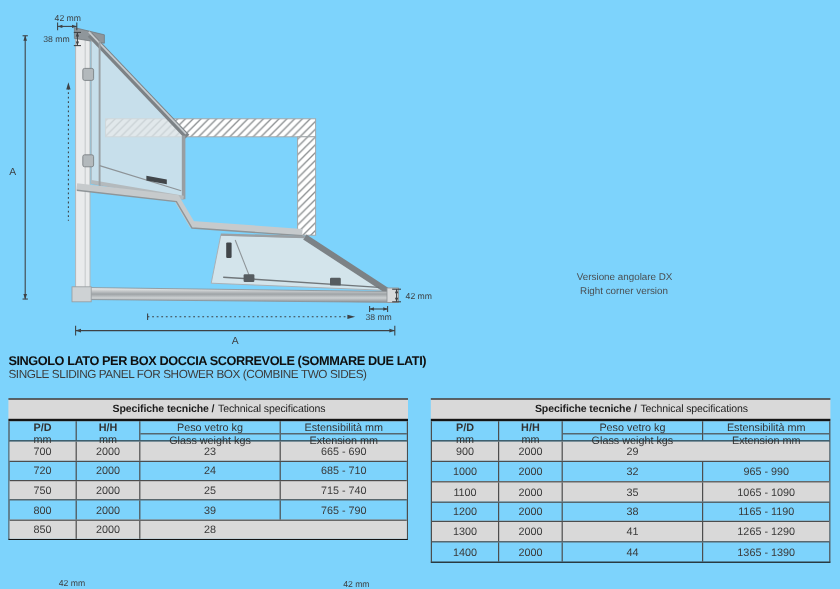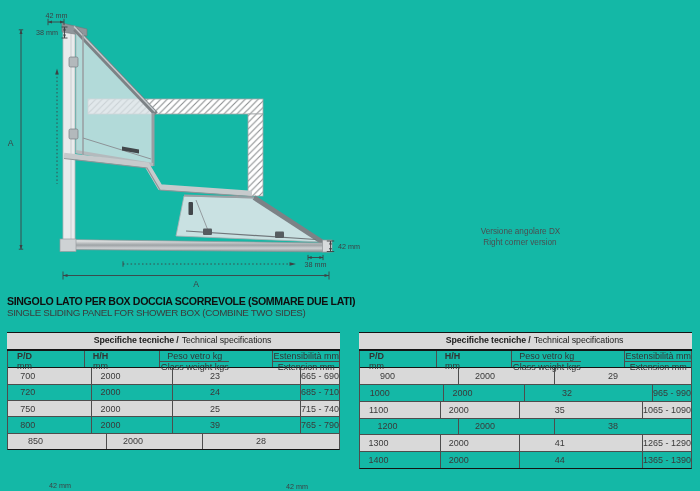--- a/index.html
+++ b/index.html
@@ -1,17 +1,17 @@
 <!DOCTYPE html>
 <html><head>
 <meta charset="utf-8">
 <style>
   html,body{margin:0;padding:0;background:#ffffff;}
   .page{
-    position:relative;width:700px;height:491px;background:#14b8a6;overflow:hidden;
+    position:relative;width:700px;height:491px;background:#7dd3fc;overflow:hidden;
     font-family:"Liberation Sans","DejaVu Sans",sans-serif;color:#222;
   }
   .page svg{position:absolute;left:0;top:0;}
   .dimtext{font-size:7.2px;fill:#3d4144;}
   .dimtextA{font-size:8.6px;fill:#3d4144;}
   .caption{font-size:8.2px;fill:#4a4e51;}
   .hatch{fill:url(#hatchP);stroke:#a2a6a8;stroke-width:0.8;}
   .dims line, .dims polyline{stroke:#3d4144;stroke-width:0.9;fill:none;}
   .dims polygon{fill:#3d4144;stroke:none;}
 
@@ -34,21 +34,21 @@
   }
   .tbl-title .b{font-weight:bold;}
   .tbl-title .r{margin-left:3px;}
   .tbl-body{border-left:1px solid #4d4d4d;border-right:1px solid #4d4d4d;border-bottom:1.5px solid #141414;}
   .tbl-cols{display:flex;height:17px;border-bottom:1.5px solid #141414;box-sizing:border-box;}
   .hcell{display:flex;flex-direction:column;box-sizing:border-box;}
   .hline{flex:1;display:flex;align-items:center;justify-content:center;white-space:nowrap;}
   .hcell.split .hline.top{border-bottom:1px solid #4d4d4d;}
   .bold{font-weight:bold;}
   .c0{width:55px;}.c1{width:53px;}.c2{width:117px;}.c3{flex:1;}
-  .c1,.c2,.c3{border-left:1px solid #4d4d4d;margin-left:43px;}
+  .c1,.c2,.c3{border-left:1px solid #4d4d4d;}
   .trow{display:flex;height:16.3px;box-sizing:border-box;border-top:1px solid #4d4d4d;text-align:center;}
   .tbl-right .trow{height:16.7px;}
   .trow:first-child{border-top:none;}
   .trow.shade{background:#d9d9d9;}
   .tcell{display:flex;align-items:center;justify-content:center;box-sizing:border-box;white-space:nowrap;color:#3a3a3a;}
 </style>
 </head>
 <body>
 
 <div class="page">
@@ -271,20 +271,21 @@
           <div class="trow shade">
             <div class="tcell c0">1100</div>
             <div class="tcell c1">2000</div>
             <div class="tcell c2">35</div>
             <div class="tcell c3">1065 - 1090</div>
           </div>
           <div class="trow">
             <div class="tcell c0">1200</div>
             <div class="tcell c1">2000</div>
             <div class="tcell c2">38</div>
+            <div class="tcell c3">1165 - 1190</div>
           </div>
           <div class="trow shade">
             <div class="tcell c0">1300</div>
             <div class="tcell c1">2000</div>
             <div class="tcell c2">41</div>
             <div class="tcell c3">1265 - 1290</div>
           </div>
           <div class="trow">
             <div class="tcell c0">1400</div>
             <div class="tcell c1">2000</div>

